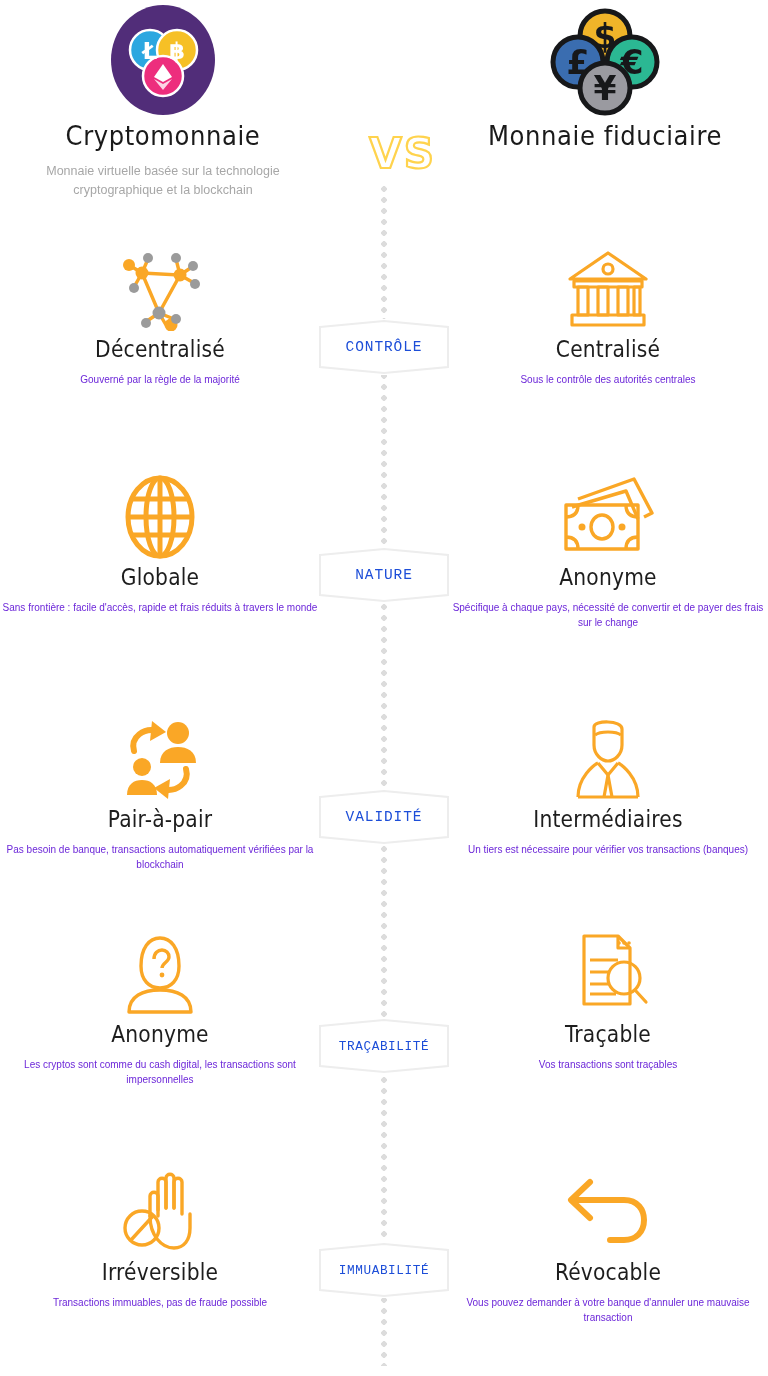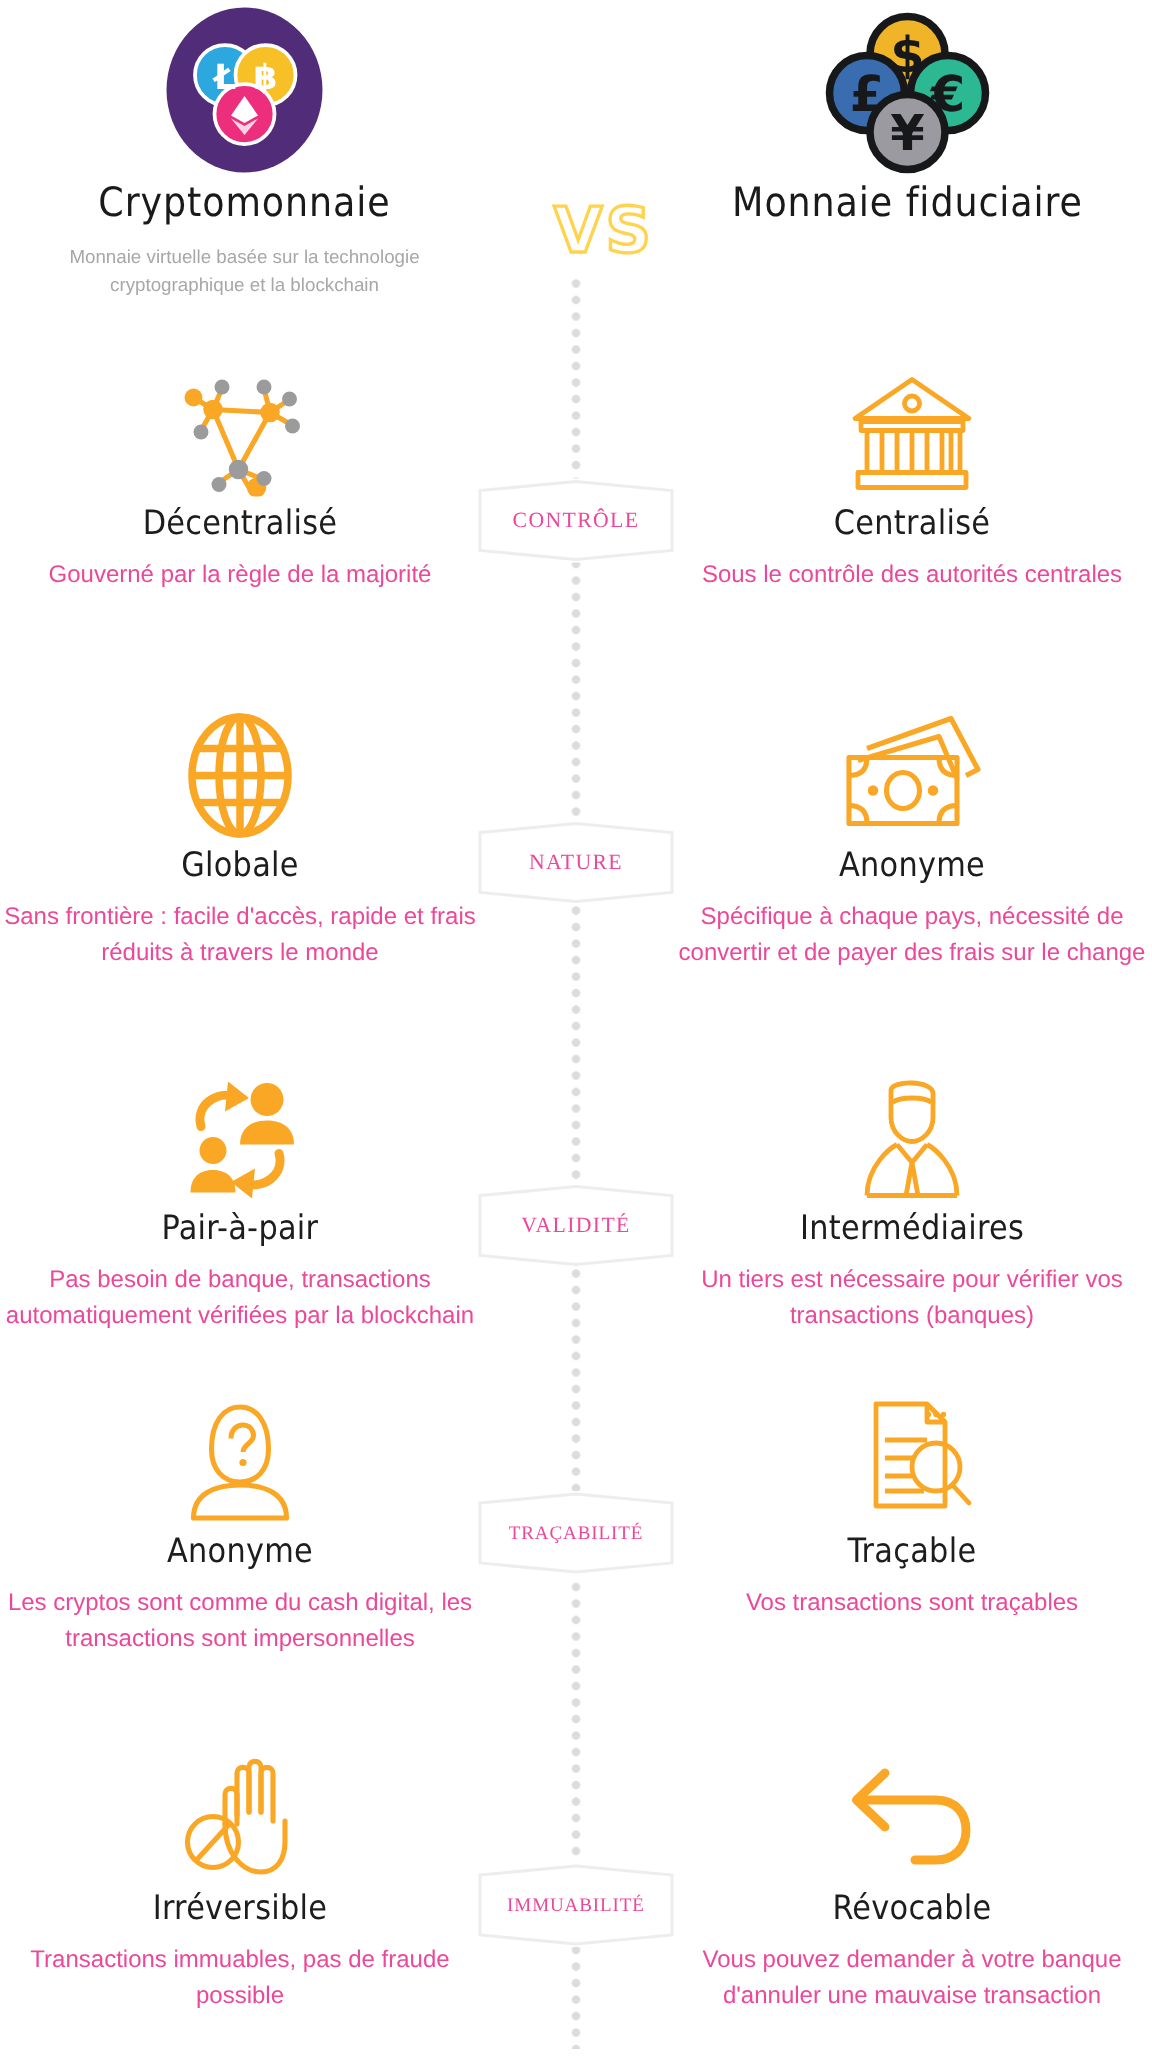--- a/index.html
+++ b/index.html
@@ -114,23 +114,23 @@
     font-size: 22.5px;
     font-weight: 400;
     color: #1d1d1d;
     line-height: 1.1;
     font-family: "DejaVu Sans", sans-serif;
     font-stretch: condensed;
     letter-spacing: .2px;
   }
   .item-desc {
     margin-top: 10px;
-    font-size: 16px;
+    font-size: 10px;
     line-height: 1.5;
-    color: #ec4899;
+    color: #6d28d9;
   }
 
   
   .badge {
     position: absolute;
     left: 50%;
     margin-left: -66px;
     width: 132px;
     height: 56px;
     z-index: 2;
@@ -138,22 +138,22 @@
   }
   .badge svg { display: block; }
   .badge-label {
     position: absolute;
     inset: 0;
     display: flex;
     align-items: center;
     justify-content: center;
     font-size: 14.5px;
     letter-spacing: .9px;
-    color: #ec4899;
-    font-family: Liberation Serif, serif;
+    color: #1d4ed8;
+    font-family: Liberation Mono, monospace;
     white-space: nowrap;
   }
   .badge-label.small { font-size: 12.7px; letter-spacing: .6px; }
 </style>
 </head>
 <body>
 
 <div class="page">
 
   <div class="spine"></div>
@@ -367,21 +367,21 @@
                      C50 30 43 31 43 36"></path>
             <path d="M10 80 C10 64 24 58 41 58 C58 58 72 64 72 80 Z"></path>
           </g>
           <circle cx="43" cy="43" r="2.4" fill="#FAA726"></circle>
         </svg>
       </div>
       <div class="item-title">Anonyme</div>
       <div class="item-desc">Les cryptos sont comme du cash digital, les transactions sont impersonnelles</div>
     </div>
 
-    <div class="badge" style="top:64px">
+    <div class="badge" style="top:88px">
       <svg width="132" height="56" viewBox="0 0 132 56">
         <path d="M2 8 L66 2 L130 8 L130 48 L66 54 L2 48 Z" fill="#ffffff" stroke="#EDEDED" stroke-width="2"></path>
       </svg>
       <div class="badge-label small">TRAÇABILITÉ</div>
     </div>
 
     <div class="side right">
       <div class="icon-wrap">
         <svg width="88" height="84" viewBox="0 0 88 84">
           <g stroke="#FAA726" stroke-width="3.2" fill="none" stroke-linejoin="round">

